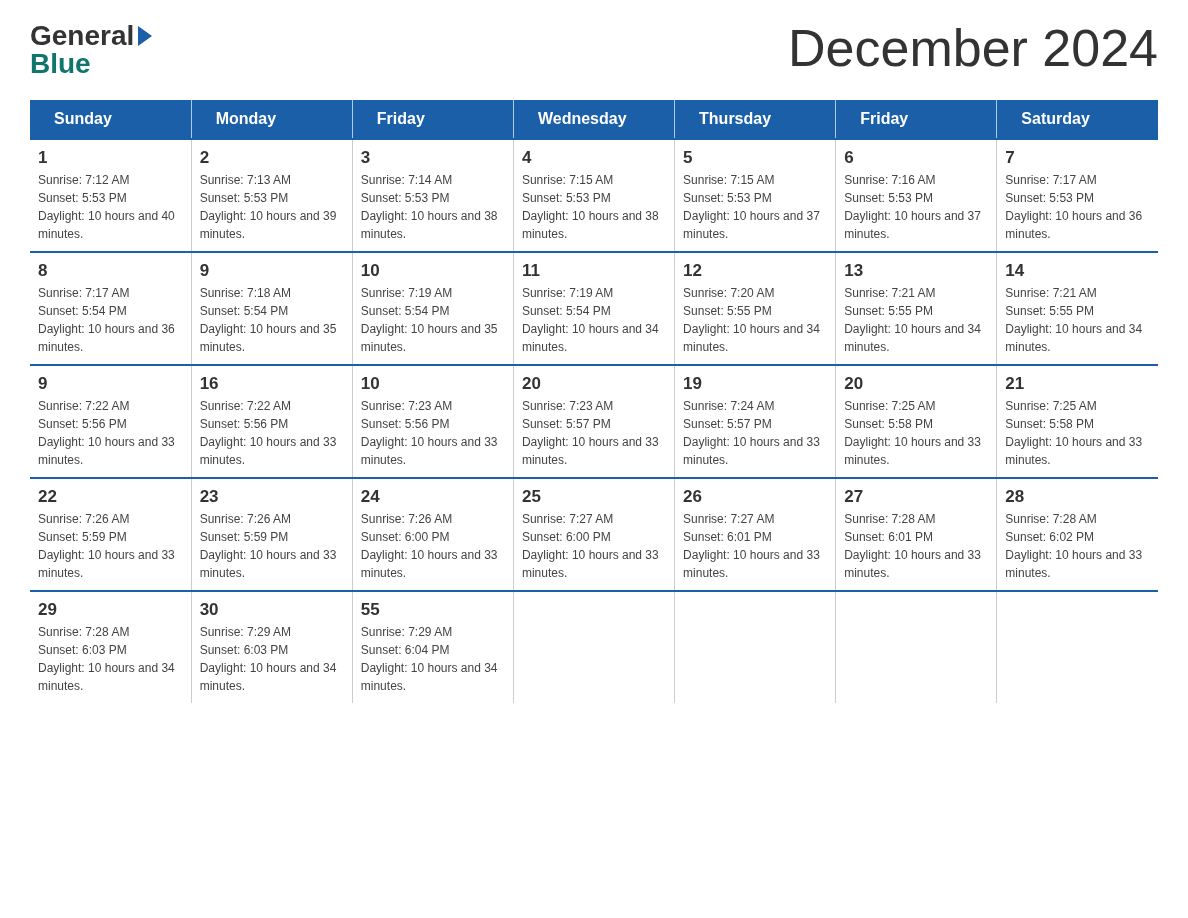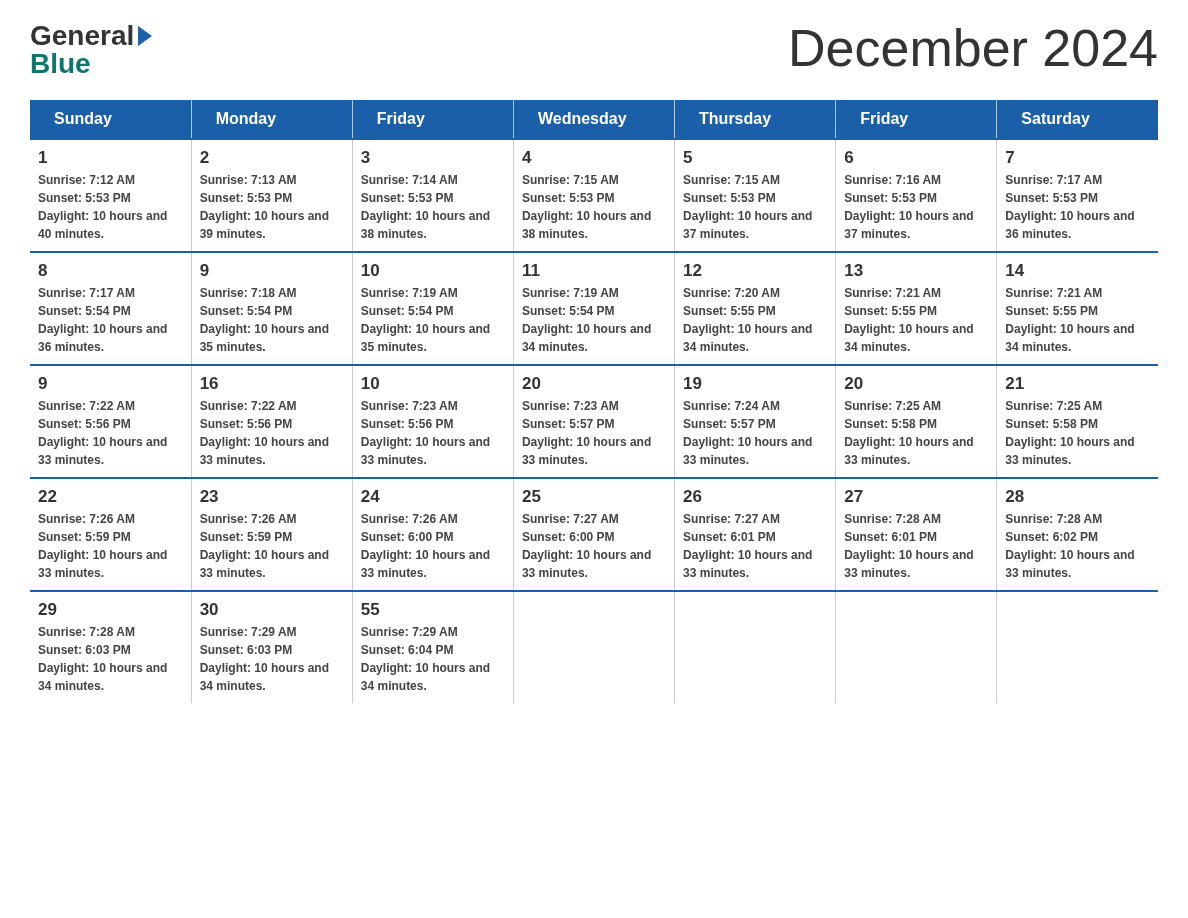--- a/index.html
+++ b/index.html
@@ -94,21 +94,20 @@
       font-size: 17px;
       font-weight: bold;
       color: #333;
       display: block;
       margin-bottom: 3px;
     }
     .day-info {
       font-size: 12px;
       color: #444;
       line-height: 1.5;
-      font-weight: bold;
     }
     .empty-cell {
       background: #fff;
     }
   </style>
 </head>
 <body>
 
 <div class="page-container">
 

